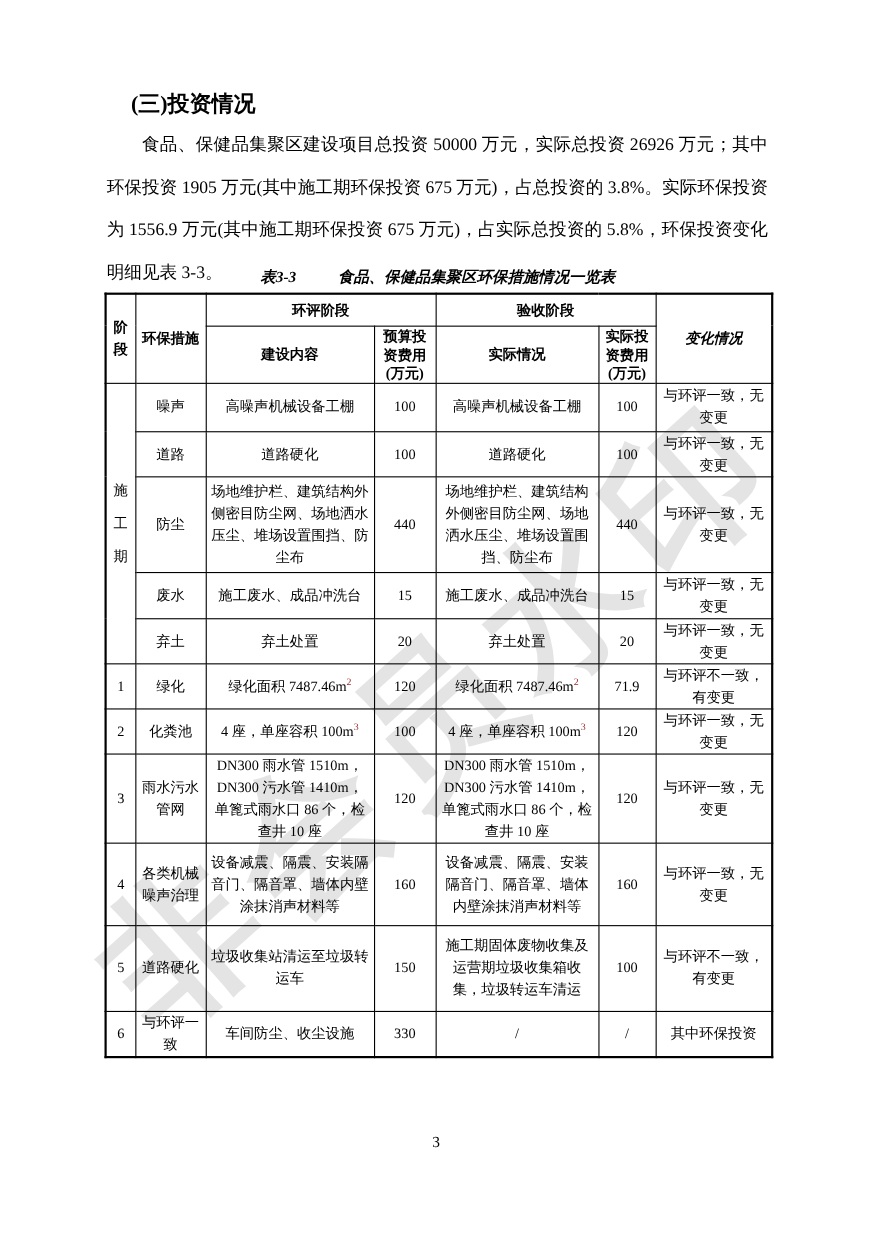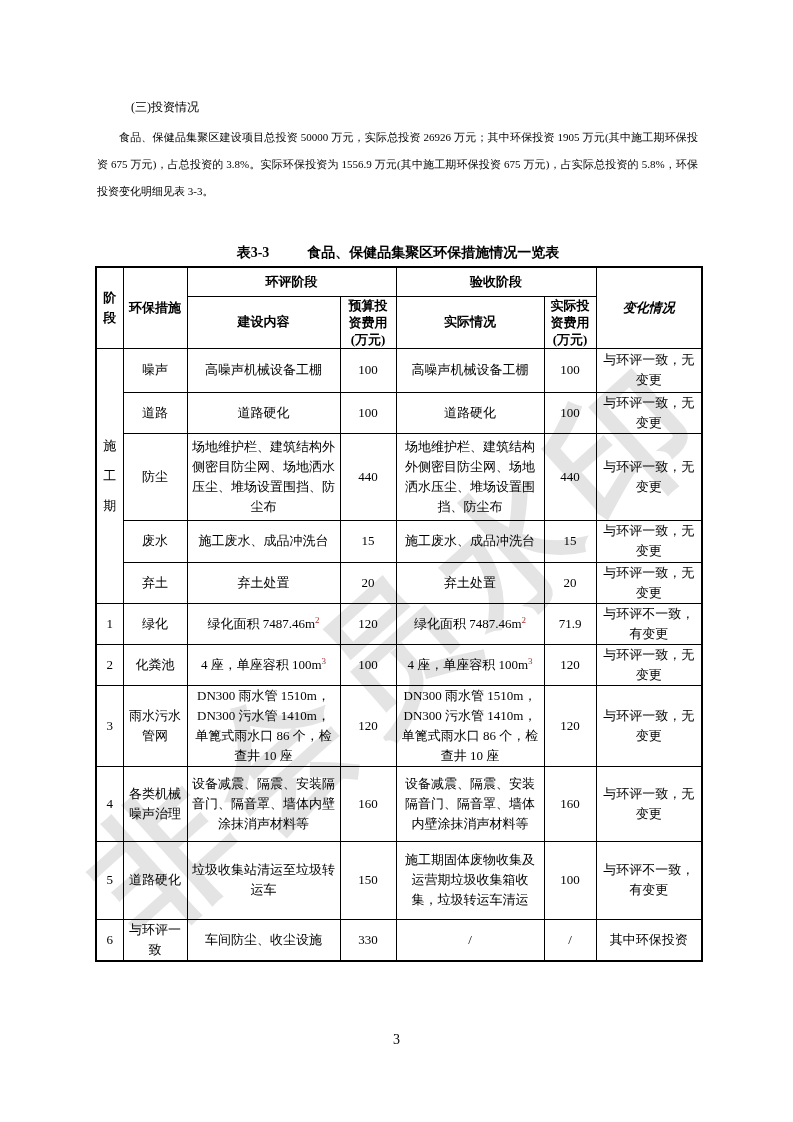--- a/index.html
+++ b/index.html
@@ -9,31 +9,31 @@
   .watermark{
     position:absolute;left:400px;top:650px;
     transform:translate(-50%,-50%) rotate(-42deg);
     font-size:140px;letter-spacing:14px;white-space:nowrap;
     color:#e4e4e4;font-weight:bold;z-index:0;
     font-family:"Liberation Sans", sans-serif;
   }
   .content{position:relative;z-index:1;}
 
   .heading{
-    position:absolute;left:115px;top:80px;margin:16px;
-    font-size:12px;font-weight:normal;line-height:22px;
+    position:absolute;left:115px;top:80px;margin:4px;
+    font-size:20px;font-weight:bold;line-height:22px;
   }
   .intro{
-    position:absolute;left:97px;top:124px;width:601px;margin:0;
-    font-size:11px;line-height:27px;text-align:justify;text-indent:2em;
+    position:absolute;left:97px;top:112px;width:601px;margin:0;
+    font-size:16px;line-height:39px;text-align:justify;text-indent:2em;
     word-break:break-all;
   }
   .caption{
     position:absolute;left:95px;top:243px;width:606px;margin:0;
-    text-align:center;font-size:14px;font-weight:bold;line-height:20px;
+    text-align:center;font-size:14px;font-weight:bold;line-height:20px;font-style:italic;
   }
   .caption .cap-label{margin-right:38px;}
 
   table.env{
     position:absolute;left:95px;top:266px;
     border-collapse:collapse;table-layout:fixed;width:606px;
     font-size:13px;line-height:20px;
   }
   table.env th, table.env td{
     border:1px solid #000;text-align:center;vertical-align:middle;

